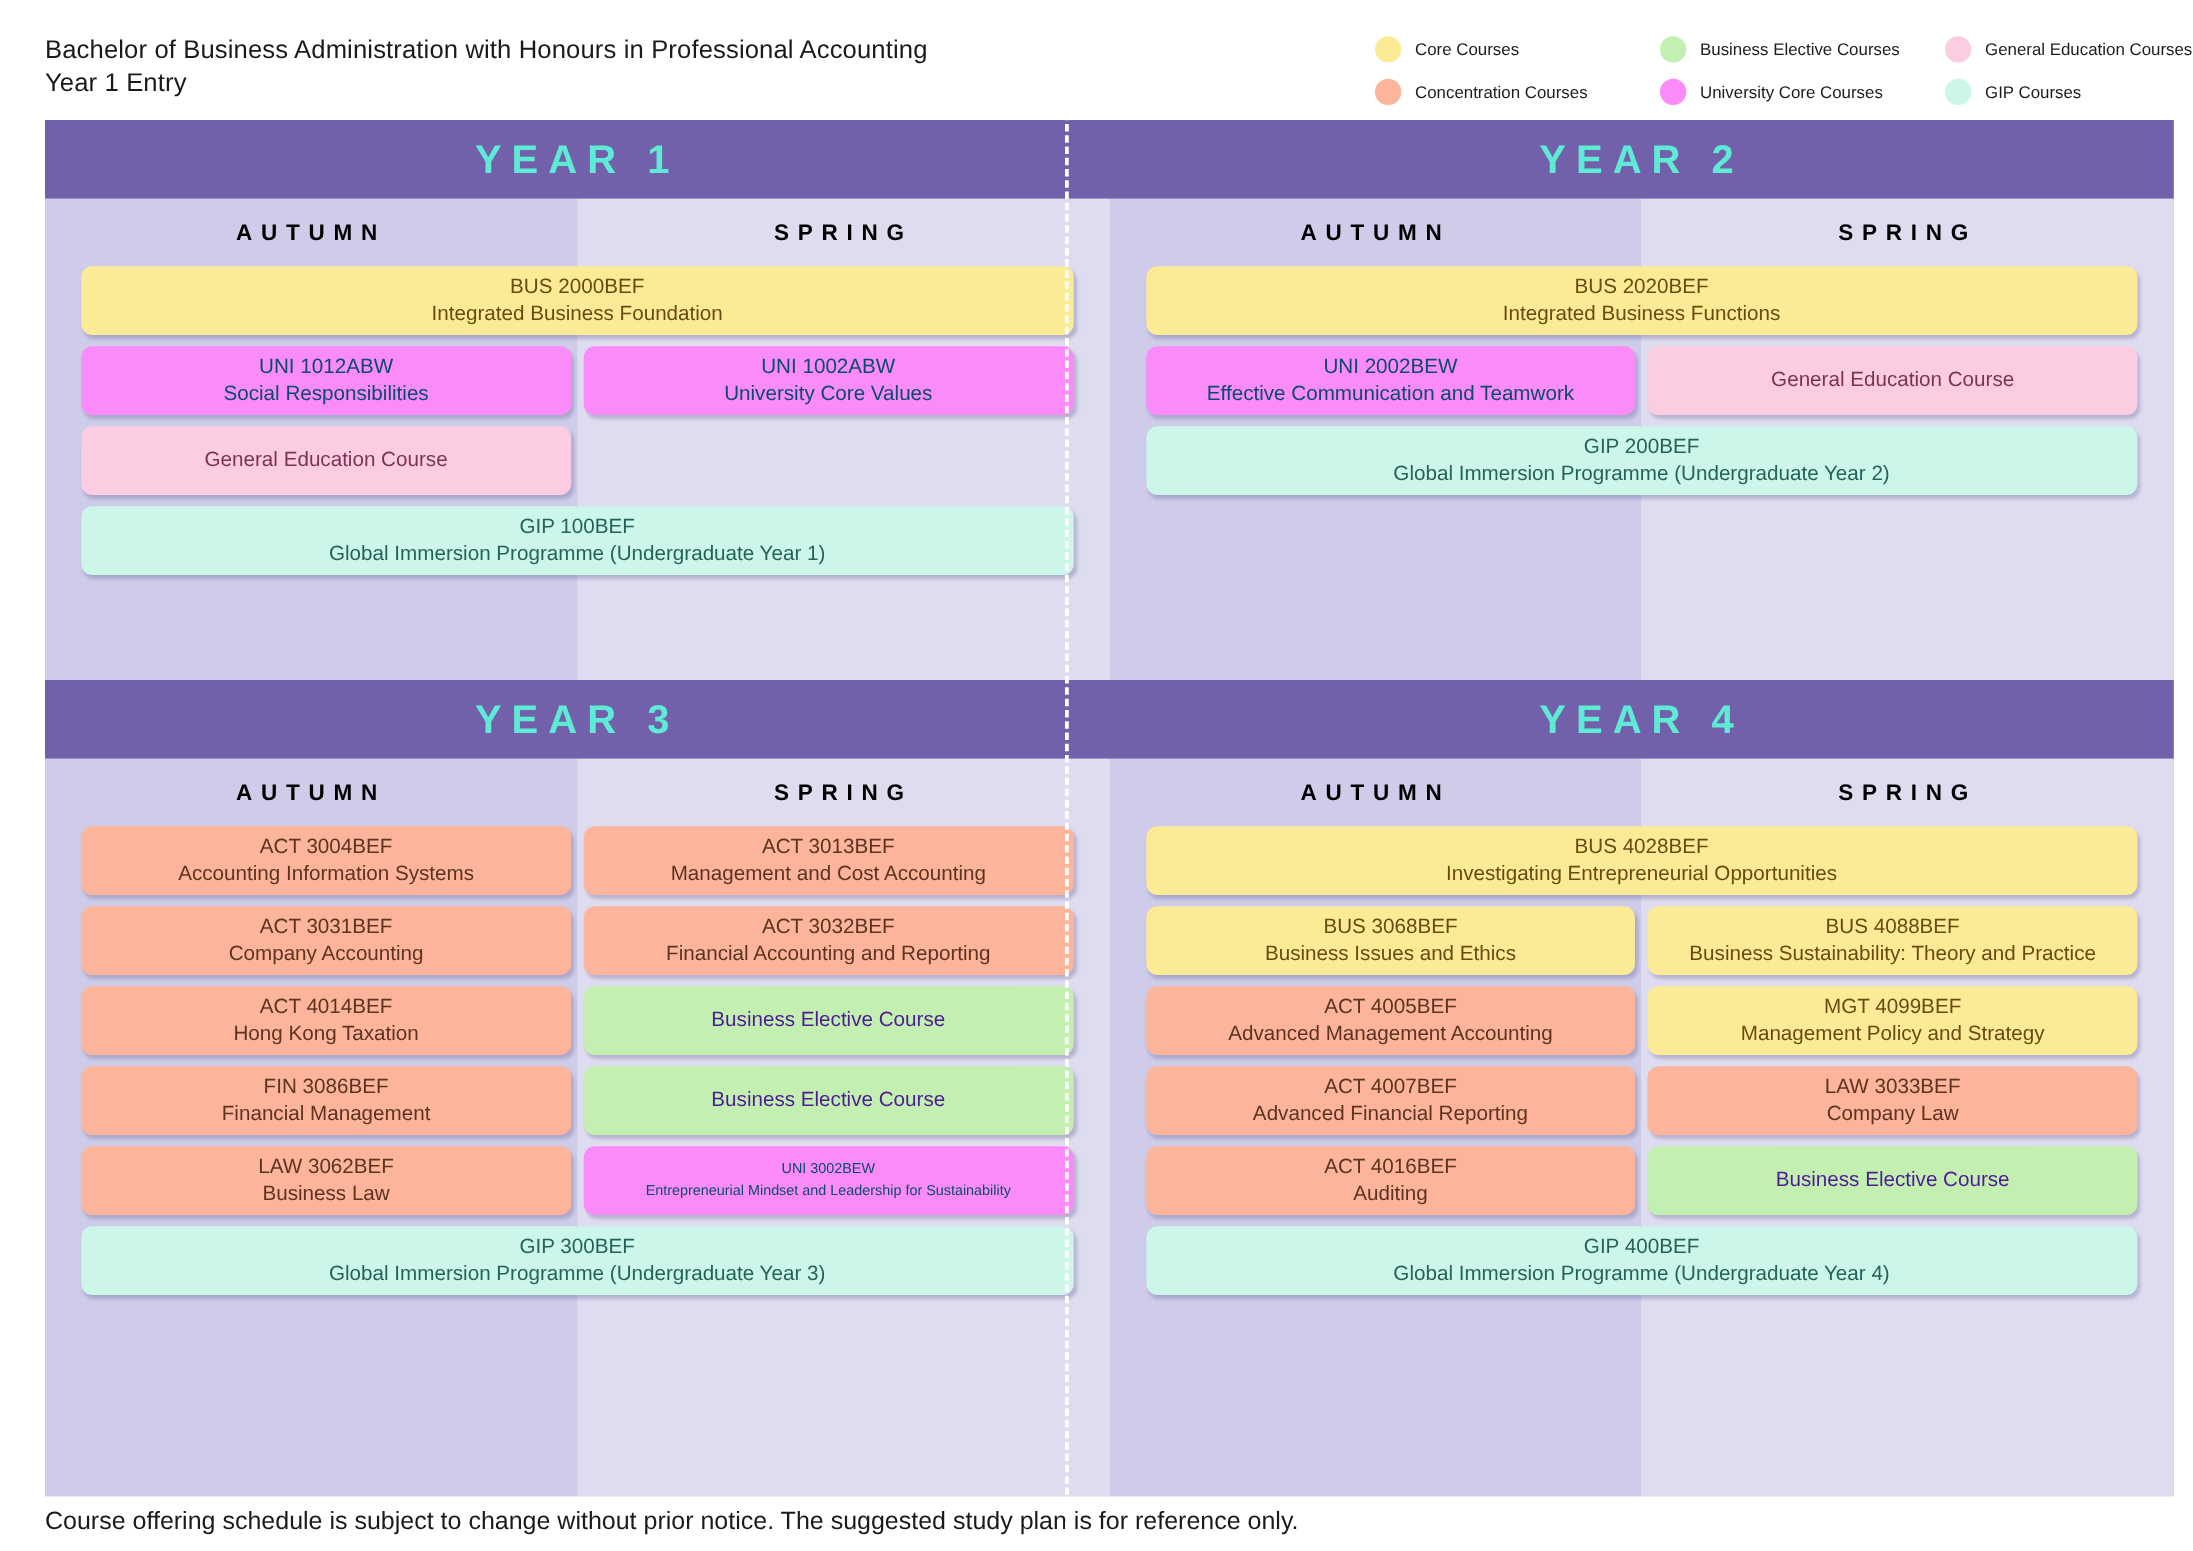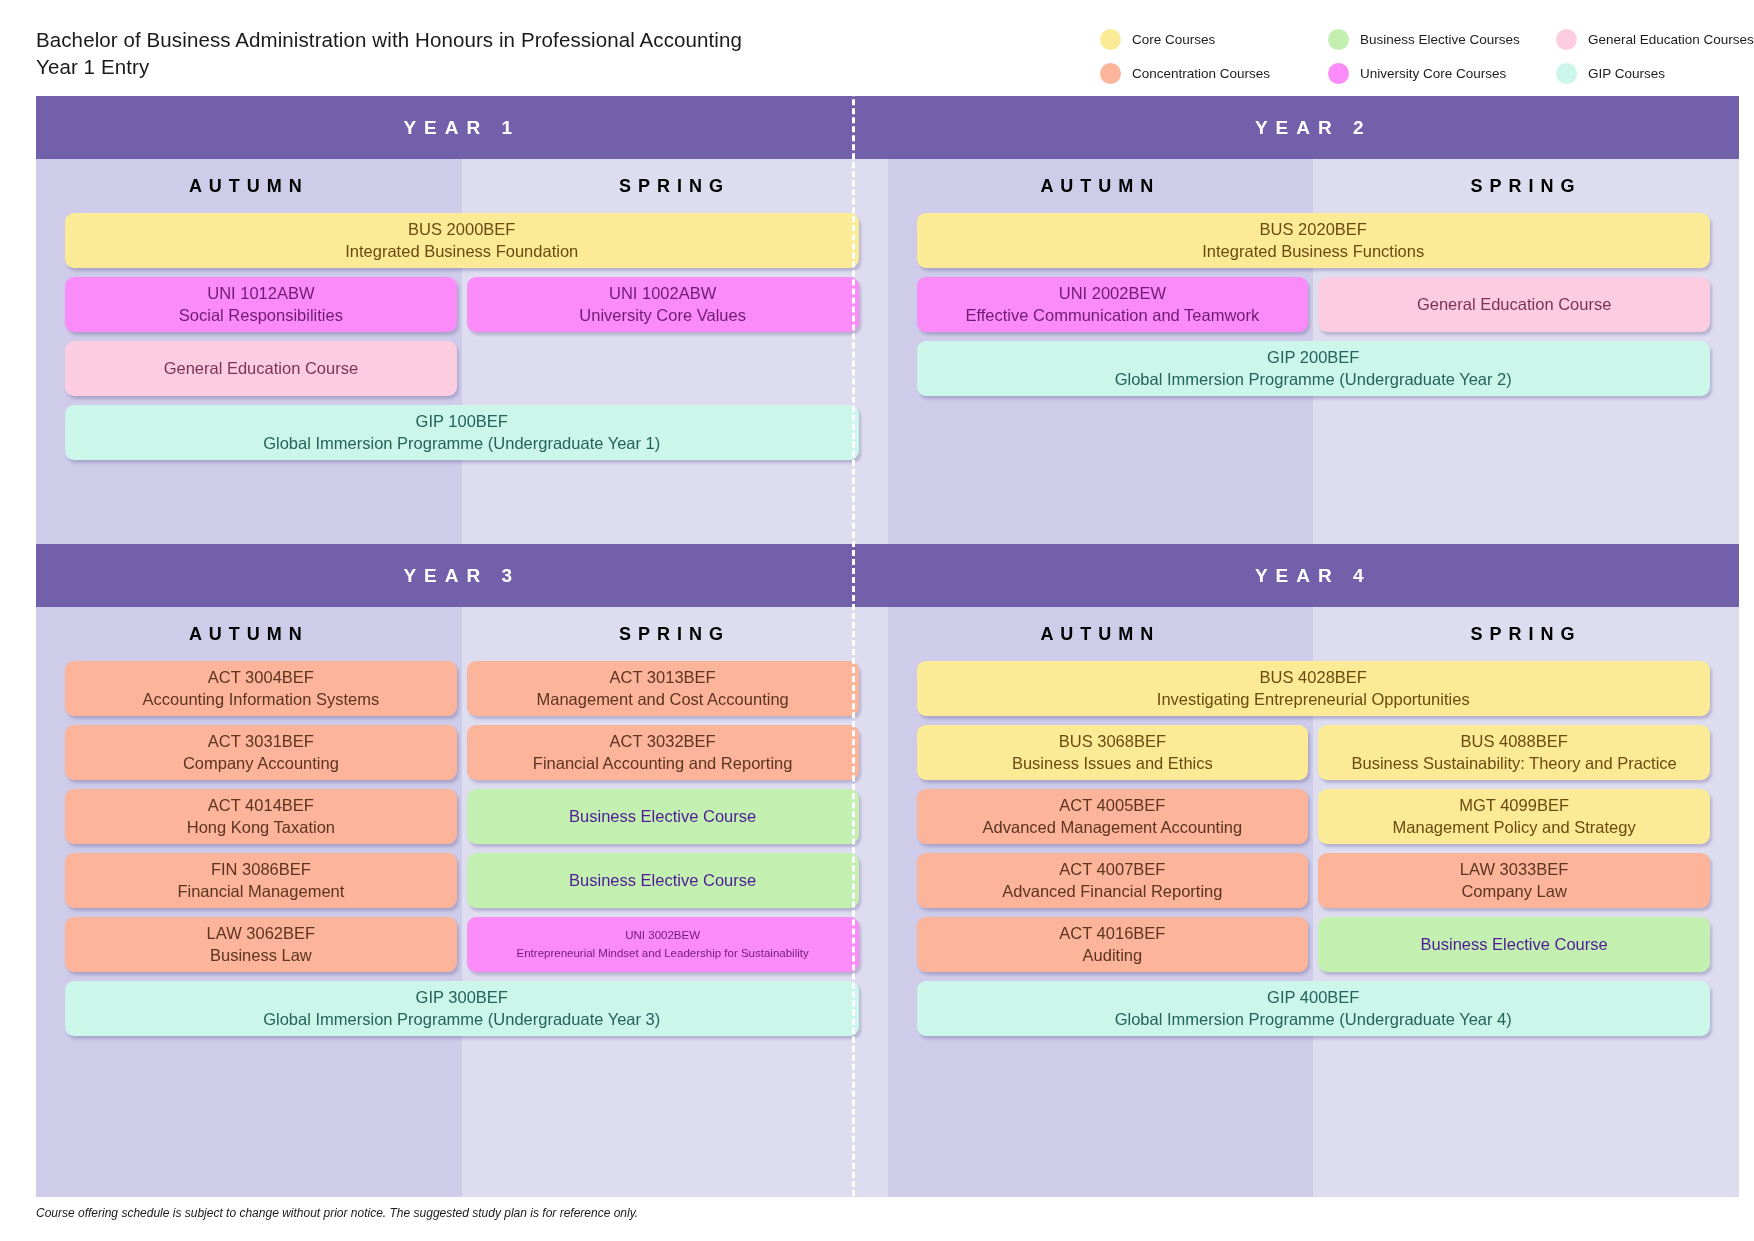--- a/index.html
+++ b/index.html
@@ -62,25 +62,25 @@
   }
   .year-block {
     position: relative;
     display: flex;
     flex-direction: column;
     background: #CECCE9;
   }
   .year-header {
     height: 63px;
     background: #7360AB;
-    color: #ffffff;
+    color: #5eead4;
     display: flex;
     align-items: center;
     justify-content: center;
-    font-size: 19px;
+    font-size: 32px;
     font-weight: bold;
     letter-spacing: 8px;
   }
   .terms {
     flex: 1 1 auto;
     display: grid;
     grid-template-columns: 1fr 1fr;
     position: relative;
   }
   .term-col {
@@ -135,41 +135,40 @@
   .card .code { font-weight: normal; }
   .card .name { font-weight: normal; }
   .card.tiny { font-size: 11.5px; line-height: 1.5; }
 
   .row.wide .slot { flex: 1 1 100%; }
 
   
   .c-core  { background: #FCEB96; color: #6b4a10; }
   .c-conc  { background: #FCB49A; color: #5d3420; }
   .c-belec { background: #C3EFB0; color: #4c1d95; align-items: center; }
-  .c-unic  { background: #FB8BF8; color: #701a75; }
+  .c-unic  { background: #FB8BF8; color: #0c4a6e; }
   .c-gened { background: #FCCDE0; color: #7b3355; }
   .c-gip   { background: #CCF6EA; color: #24635a; }
 
   
   .vdash {
     position: absolute;
     top: 0; bottom: 0;
     left: 851.5px;
     width: 0;
     border-left: 3px dashed #ffffff;
     z-index: 5;
     pointer-events: none;
   }
 
   .footer {
     position: absolute;
     left: 36px; top: 1206px;
-    font-size: 12px;
+    font-size: 20px;
     color: #1a1a1a;
-    font-style: italic;
   }
 </style>
 </head>
 <body>
 
 <div class="header">
   <div class="title-block">
     <span>Bachelor of Business Administration with Honours in Professional Accounting</span>
     <span class="title-line2">Year 1 Entry</span>
   </div>

